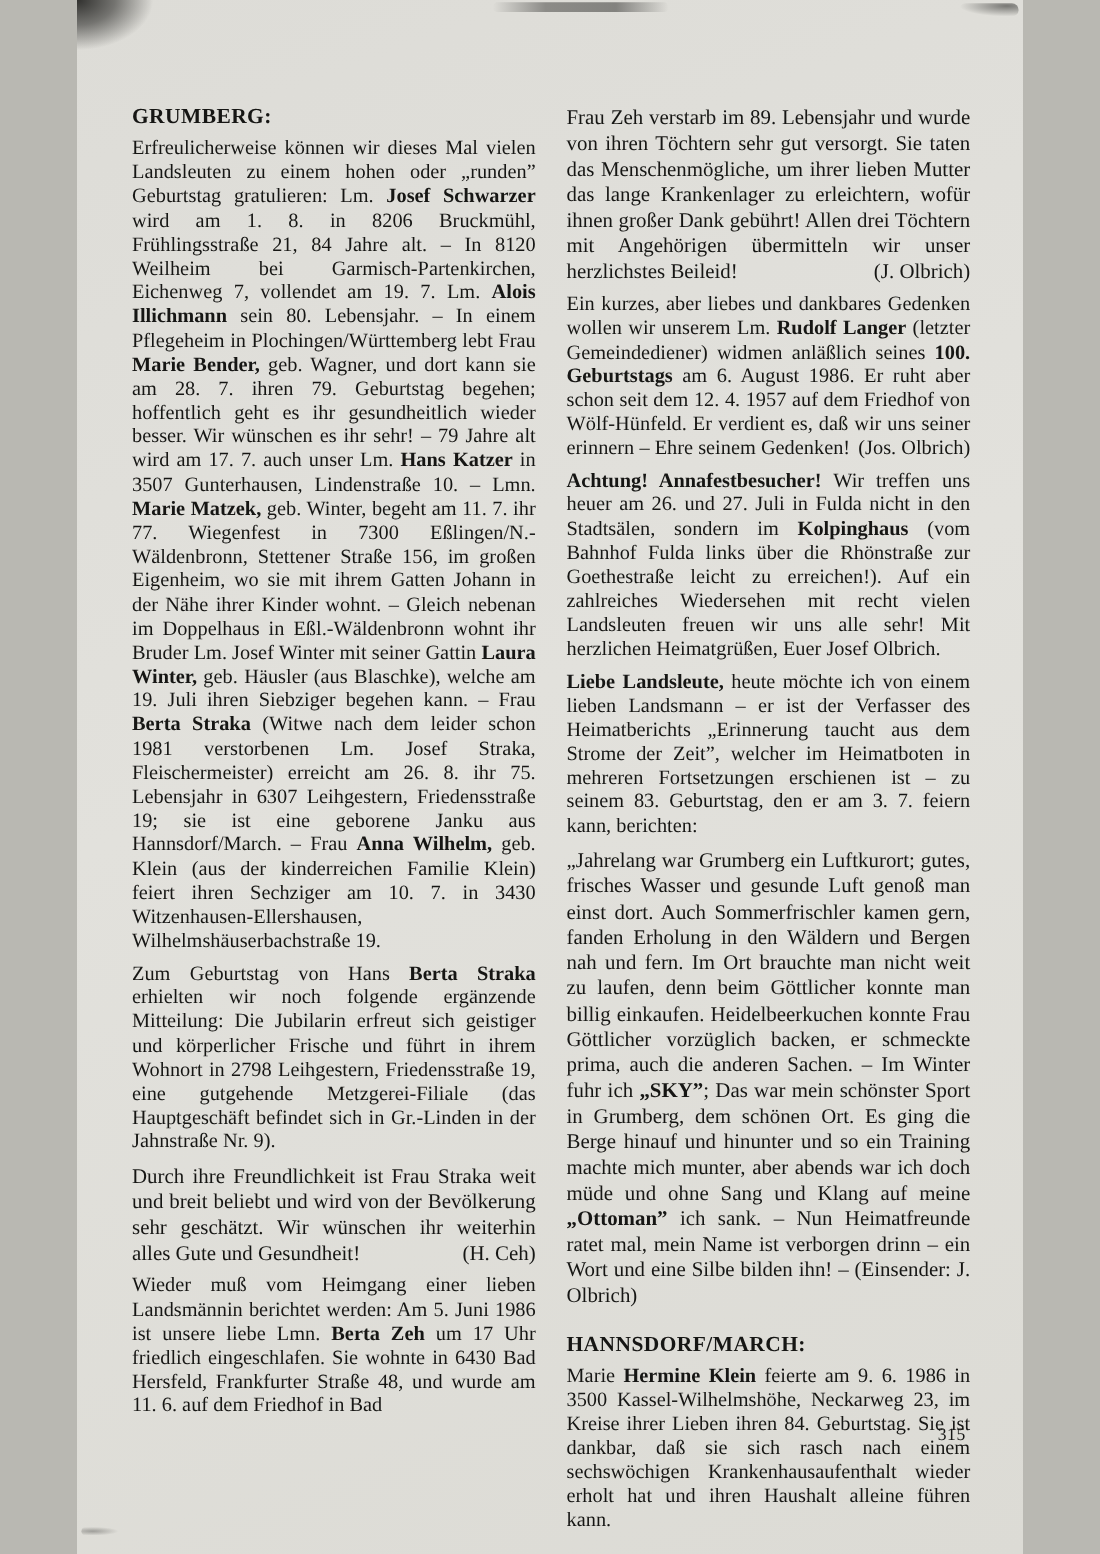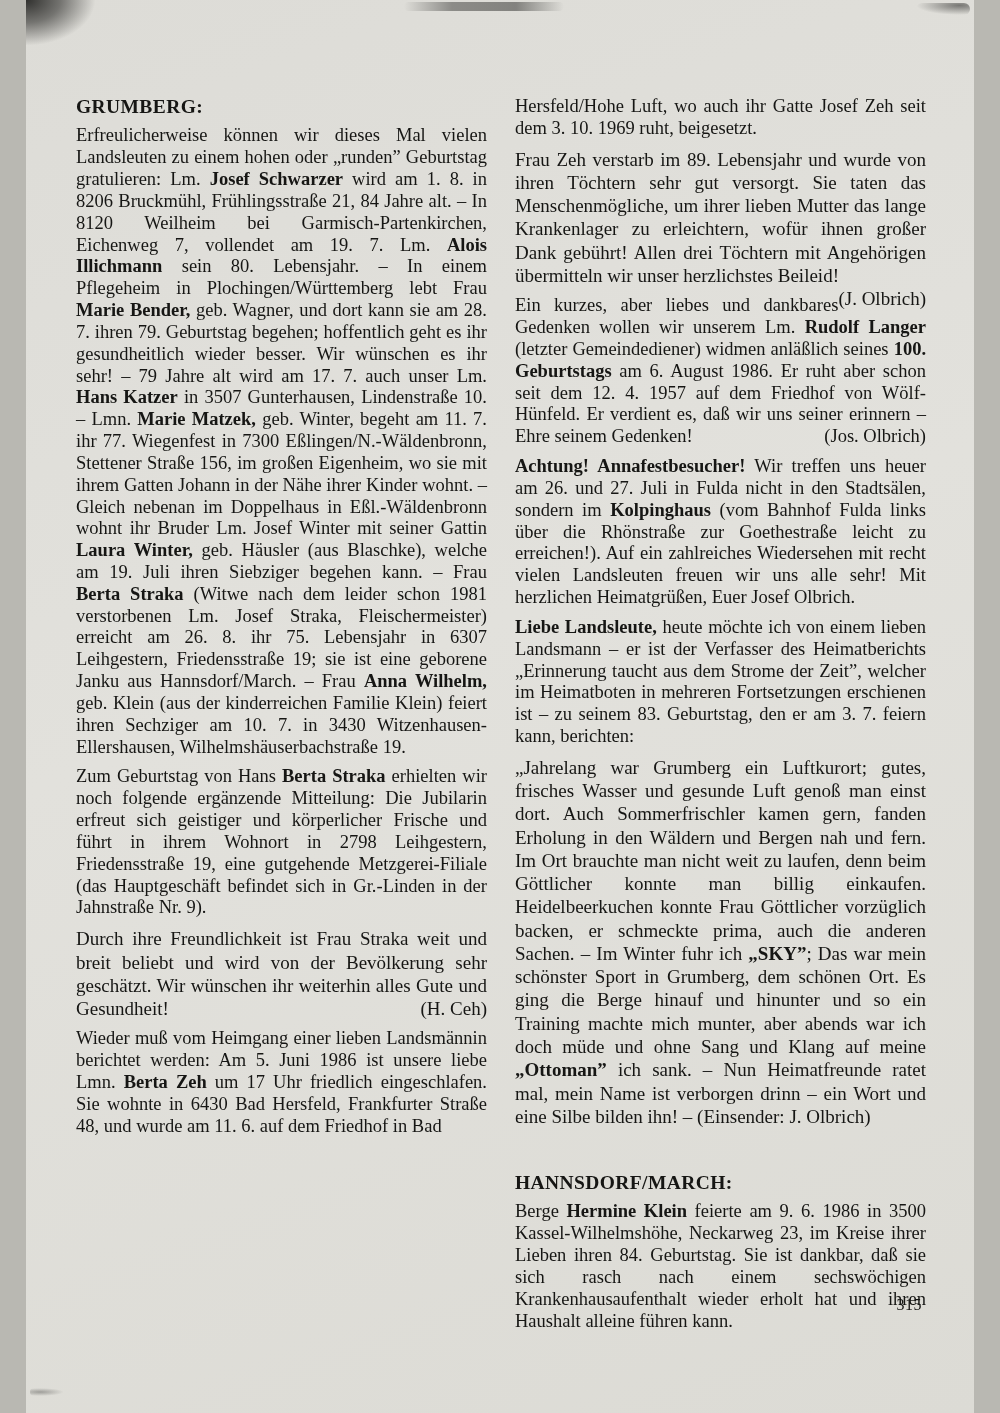--- a/index.html
+++ b/index.html
@@ -2,21 +2,21 @@
 <html lang="de"><head>
 <meta charset="utf-8">
 <style>
   html, body {
     margin: 0;
     padding: 0;
     background: #b9b8b2;
   }
   .page {
     position: relative;
-    width: 948px;
+    width: 860px;
     height: 1413px;
     margin: 0 auto;
     box-sizing: border-box;
     padding: 96px 48px 0 50px;
     background: linear-gradient(160deg, #dddcd7 0%, #e2e1dc 45%, #dcdbd5 100%);
     color: #161614;
     font-family: "Liberation Serif", "DejaVu Serif", serif;
     overflow: hidden;
   }
   .columns {
@@ -40,21 +40,21 @@
   }
   .col h2.heading {
     font-size: 19.5px;
     line-height: 1.15;
     margin: 0 0 7px 0;
     font-weight: normal;
     letter-spacing: 0.4px;
     text-align: left;
   }
   .col h2.heading.spaced {
-    margin-top: 44px;
+    margin-top: 22px;
   }
   b { font-weight: bold; }
   .sig { float: right; }
   .page-number {
     position: absolute;
     top: 1296px;
     right: 52px;
     font-size: 16px;
     letter-spacing: 0.5px;
   }
@@ -92,26 +92,25 @@
 
   <div class="columns">
     <div class="col" id="col-left">
         <h2 class="heading"><b>GRUMBERG:</b></h2>
         <p class="para"><span>Erfreulicherweise können wir dieses Mal vielen Landsleuten zu einem hohen oder „runden” Geburtstag gratulieren: Lm. </span><b>Josef Schwarzer</b><span> wird am 1. 8. in 8206 Bruckmühl, Frühlingsstraße 21, 84 Jahre alt. – In 8120 Weilheim bei Garmisch-Partenkirchen, Eichenweg 7, vollendet am 19. 7. Lm. </span><b>Alois Illichmann</b><span> sein 80. Lebensjahr. – In einem Pflegeheim in Plochingen/Württemberg lebt Frau </span><b>Marie Bender,</b><span> geb. Wagner, und dort kann sie am 28. 7. ihren 79. Geburtstag begehen; hoffentlich geht es ihr gesundheitlich wieder besser. Wir wünschen es ihr sehr! – 79 Jahre alt wird am 17. 7. auch unser Lm. </span><b>Hans Katzer</b><span> in 3507 Gunterhausen, Lindenstraße 10. – Lmn. </span><b>Marie Matzek,</b><span> geb. Winter, begeht am 11. 7. ihr 77. Wiegenfest in 7300 Eßlingen/N.-Wäldenbronn, Stettener Straße 156, im großen Eigenheim, wo sie mit ihrem Gatten Johann in der Nähe ihrer Kinder wohnt. – Gleich nebenan im Doppelhaus in Eßl.-Wäldenbronn wohnt ihr Bruder Lm. Josef Winter mit seiner Gattin </span><b>Laura Winter,</b><span> geb. Häusler (aus Blaschke), welche am 19. Juli ihren Siebziger begehen kann. – Frau </span><b>Berta Straka</b><span> (Witwe nach dem leider schon 1981 verstorbenen Lm. Josef Straka, Fleischermeister) erreicht am 26. 8. ihr 75. Lebensjahr in 6307 Leihgestern, Friedensstraße 19; sie ist eine geborene Janku aus Hannsdorf/March. – Frau </span><b>Anna Wilhelm,</b><span> geb. Klein (aus der kinderreichen Familie Klein) feiert ihren Sechziger am 10. 7. in 3430 Witzenhausen-Ellershausen, Wilhelmshäuserbachstraße 19.</span></p>
         <p class="para"><span>Zum Geburtstag von Hans </span><b>Berta Straka</b><span> erhielten wir noch folgende ergänzende Mitteilung: Die Jubilarin erfreut sich geistiger und körperlicher Frische und führt in ihrem Wohnort in 2798 Leihgestern, Friedensstraße 19, eine gutgehende Metzgerei-Filiale (das Hauptgeschäft befindet sich in Gr.-Linden in der Jahnstraße Nr. 9).</span></p>
         <p class="small"><span>Durch ihre Freundlichkeit ist Frau Straka weit und breit beliebt und wird von der Bevölkerung sehr geschätzt. Wir wünschen ihr weiterhin alles Gute und Gesundheit!</span><span class="sig">(H. Ceh)</span></p>
         <p class="para"><span>Wieder muß vom Heimgang einer lieben Landsmännin berichtet werden: Am 5. Juni 1986 ist unsere liebe Lmn. </span><b>Berta Zeh</b><span> um 17 Uhr friedlich eingeschlafen. Sie wohnte in 6430 Bad Hersfeld, Frankfurter Straße 48, und wurde am 11. 6. auf dem Friedhof in Bad</span></p>
       </div>
     <div class="col" id="col-right">
-        <p class="para"><span>Hersfeld/Hohe Luft, wo auch ihr Gatte Josef Zeh seit dem 3. 10. 1969 ruht, beigesetzt.</span></p>
         <p class="small"><span>Frau Zeh verstarb im 89. Lebensjahr und wurde von ihren Töchtern sehr gut versorgt. Sie taten das Menschenmögliche, um ihrer lieben Mutter das lange Krankenlager zu erleichtern, wofür ihnen großer Dank gebührt! Allen drei Töchtern mit Angehörigen übermitteln wir unser herzlichstes Beileid!</span><span class="sig">(J. Olbrich)</span></p>
         <p class="para"><span>Ein kurzes, aber liebes und dankbares Gedenken wollen wir unserem Lm. </span><b>Rudolf Langer</b><span> (letzter Gemeindediener) widmen anläßlich seines </span><b>100. Geburtstags</b><span> am 6. August 1986. Er ruht aber schon seit dem 12. 4. 1957 auf dem Friedhof von Wölf-Hünfeld. Er verdient es, daß wir uns seiner erinnern – Ehre seinem Gedenken!</span><span class="sig">(Jos. Olbrich)</span></p>
         <p class="para"><b>Achtung! Annafestbesucher!</b><span> Wir treffen uns heuer am 26. und 27. Juli in Fulda nicht in den Stadtsälen, sondern im </span><b>Kolpinghaus</b><span> (vom Bahnhof Fulda links über die Rhönstraße zur Goethestraße leicht zu erreichen!). Auf ein zahlreiches Wiedersehen mit recht vielen Landsleuten freuen wir uns alle sehr! Mit herzlichen Heimatgrüßen, Euer Josef Olbrich.</span></p>
         <p class="para"><b>Liebe Landsleute,</b><span> heute möchte ich von einem lieben Landsmann – er ist der Verfasser des Heimatberichts „Erinnerung taucht aus dem Strome der Zeit”, welcher im Heimatboten in mehreren Fortsetzungen erschienen ist – zu seinem 83. Geburtstag, den er am 3. 7. feiern kann, berichten:</span></p>
         <p class="small"><span>„Jahrelang war Grumberg ein Luftkurort; gutes, frisches Wasser und gesunde Luft genoß man einst dort. Auch Sommerfrischler kamen gern, fanden Erholung in den Wäldern und Bergen nah und fern. Im Ort brauchte man nicht weit zu laufen, denn beim Göttlicher konnte man billig einkaufen. Heidelbeerkuchen konnte Frau Göttlicher vorzüglich backen, er schmeckte prima, auch die anderen Sachen. – Im Winter fuhr ich </span><b>„SKY”</b><span>; Das war mein schönster Sport in Grumberg, dem schönen Ort. Es ging die Berge hinauf und hinunter und so ein Training machte mich munter, aber abends war ich doch müde und ohne Sang und Klang auf meine </span><b>„Ottoman”</b><span> ich sank. – Nun Heimatfreunde ratet mal, mein Name ist verborgen drinn – ein Wort und eine Silbe bilden ihn! – (Einsender: J. Olbrich)</span></p>
         <h2 class="heading spaced"><b>HANNSDORF/MARCH:</b></h2>
-        <p class="para"><span>Berge </span><b>Hermine Klein</b><span> feierte am 9. 6. 1986 in 3500 Kassel-Wilhelmshöhe, Neckarweg 23, im Kreise ihrer Lieben ihren 84. Geburtstag. Sie ist dankbar, daß sie sich rasch nach einem sechswöchigen Krankenhausaufenthalt wieder erholt hat und ihren Haushalt alleine führen kann.</span></p>
+        <p class="para"><span>Marie </span><b>Hermine Klein</b><span> feierte am 9. 6. 1986 in 3500 Kassel-Wilhelmshöhe, Neckarweg 23, im Kreise ihrer Lieben ihren 84. Geburtstag. Sie ist dankbar, daß sie sich rasch nach einem sechswöchigen Krankenhausaufenthalt wieder erholt hat und ihren Haushalt alleine führen kann.</span></p>
       </div>
   </div>
 
   <div class="page-number">315</div>
 
 </div>
 
 </body></html>

